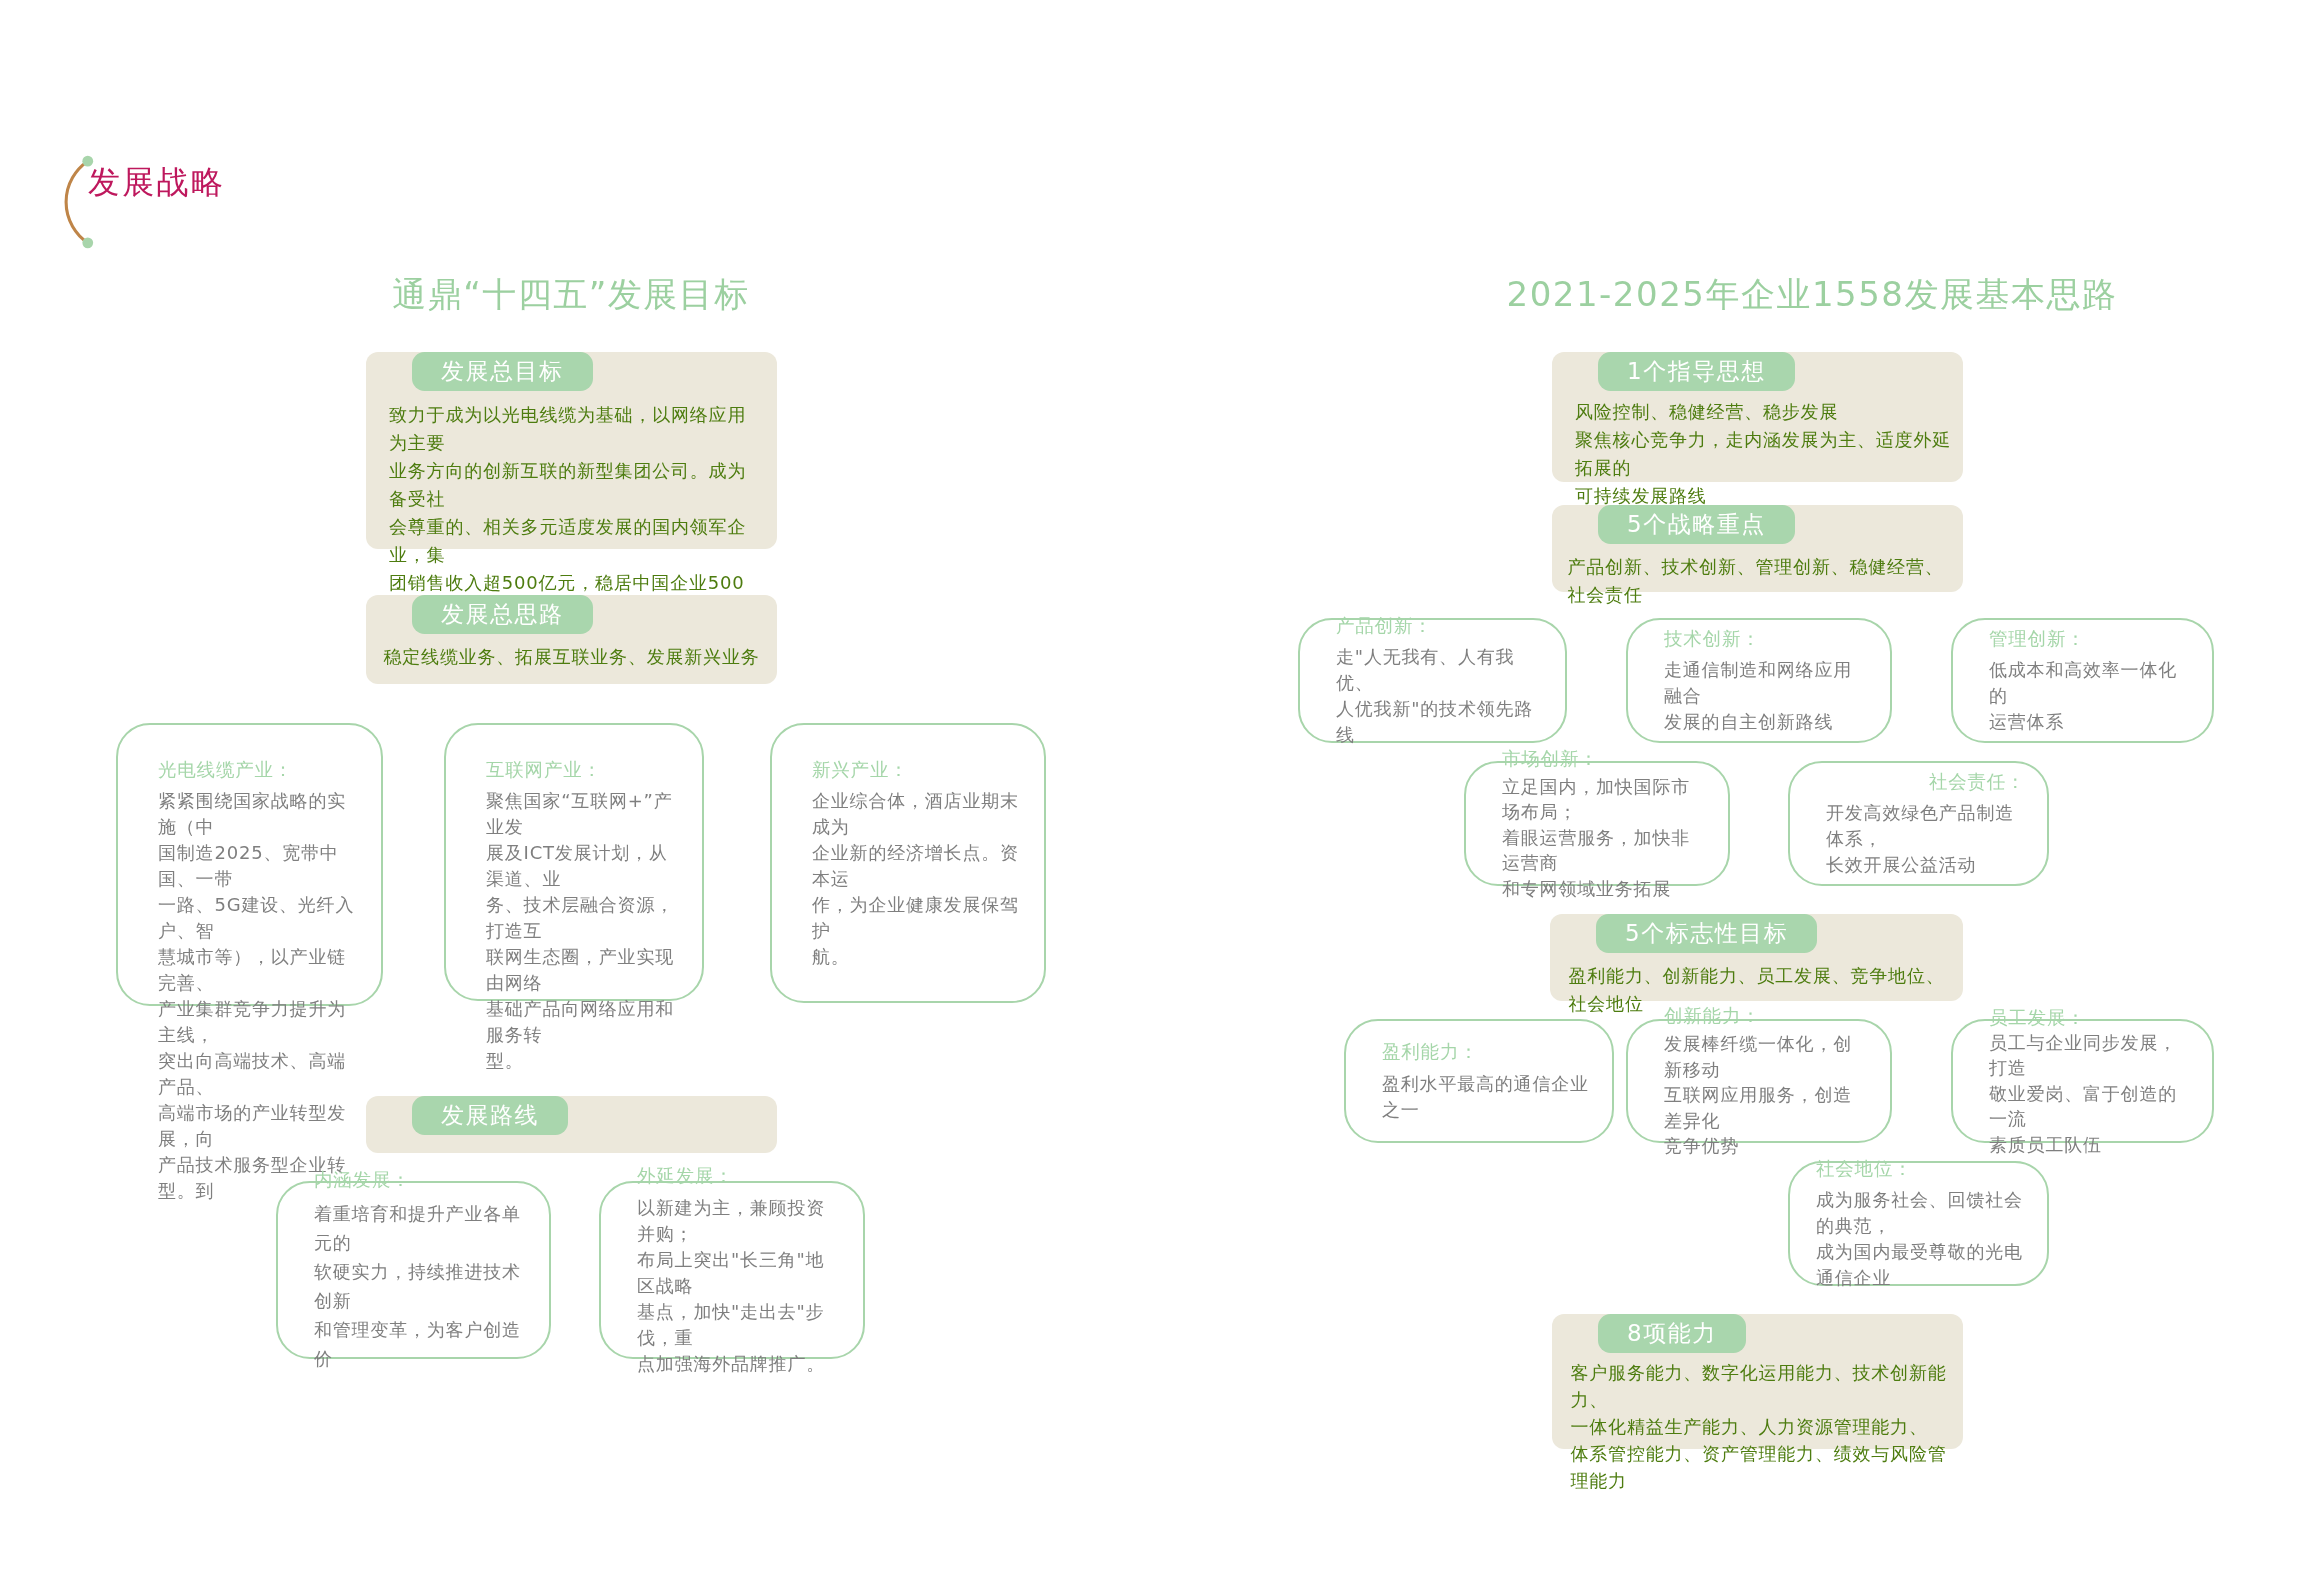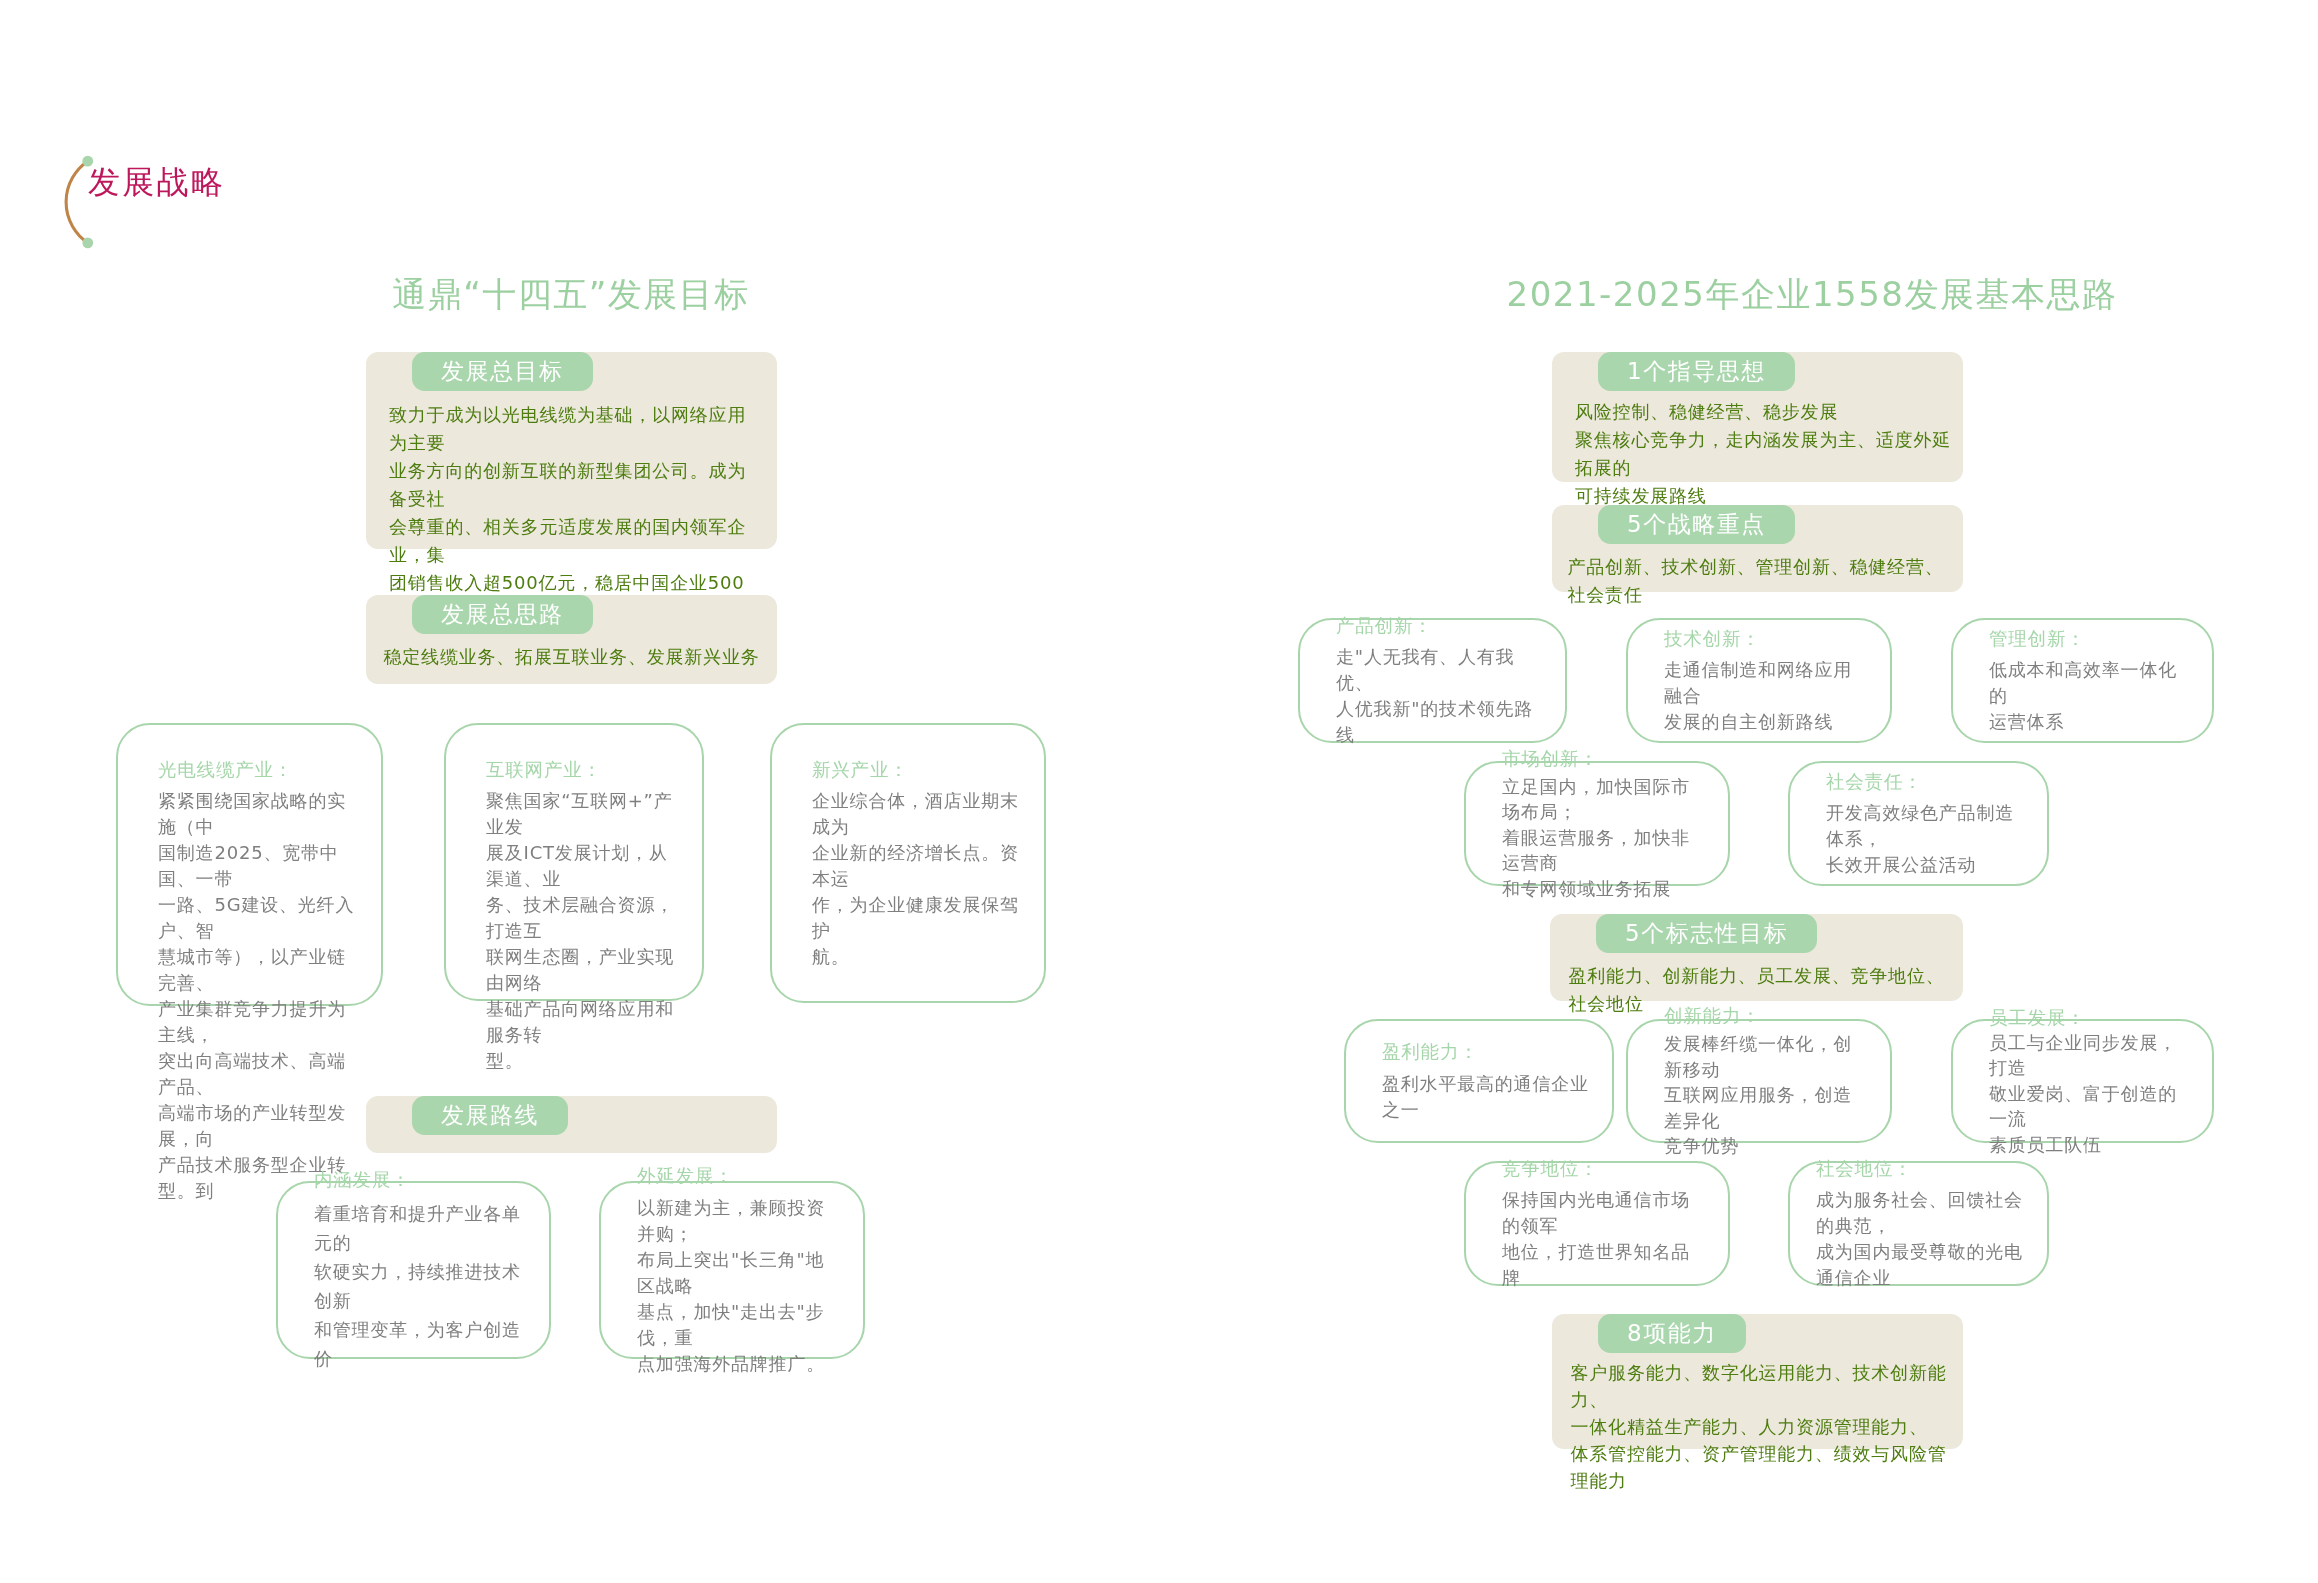--- a/index.html
+++ b/index.html
@@ -139,21 +139,21 @@
     <div class="outline-body">低成本和高效率一体化的
 运营体系</div>
   </div>
 
   <div class="outline-card" style="left:1464px; top:761px; width:266px; height:125px;">
     <div class="outline-label" style="margin-bottom:3.1px;">市场创新：</div>
     <div class="outline-body" style="line-height:25.5px;">立足国内，加快国际市场布局；
 着眼运营服务，加快非运营商
 和专网领域业务拓展</div>
   </div>
-  <div class="outline-card" style="left:1788px; top:761px; width:261px; height:125px;">
+  <div class="outline-card" style="left:1788px; top:761px; width:261px; height:125px;align-items:flex-end;">
     <div class="outline-label">社会责任：</div>
     <div class="outline-body">开发高效绿色产品制造体系，
 长效开展公益活动</div>
   </div>
 
   <div class="beige-card" style="left:1550px; top:914px; width:413px; height:87px;">
     <div class="tab">5个标志性目标</div>
     <div class="card-body" style="margin:48px 6.2px 0 18.5px;">盈利能力、创新能力、员工发展、竞争地位、社会地位</div>
   </div>
 
@@ -167,25 +167,20 @@
 互联网应用服务，创造差异化
 竞争优势</div>
   </div>
   <div class="outline-card" style="left:1951px; top:1019px; width:263px; height:124px;">
     <div class="outline-label" style="margin-bottom:0;">员工发展：</div>
     <div class="outline-body" style="line-height:25.5px;">员工与企业同步发展，打造
 敬业爱岗、富于创造的一流
 素质员工队伍</div>
   </div>
 
-  <div class="outline-card" style="left:1464px; top:1161px; width:266px; height:125px;">
-    <div class="outline-label">竞争地位：</div>
-    <div class="outline-body">保持国内光电通信市场的领军
-地位，打造世界知名品牌</div>
-  </div>
   <div class="outline-card" style="left:1788px; top:1161px; width:261px; height:125px; padding-left:26px;">
     <div class="outline-label">社会地位：</div>
     <div class="outline-body">成为服务社会、回馈社会的典范，
 成为国内最受尊敬的光电通信企业</div>
   </div>
 
   <div class="beige-card" style="left:1552px; top:1314px; width:411px; height:135px;">
     <div class="tab">8项能力</div>
     <div class="card-body" style="margin:45px 6.2px 0 18.5px; line-height:27px;">客户服务能力、数字化运用能力、技术创新能力、
 一体化精益生产能力、人力资源管理能力、

